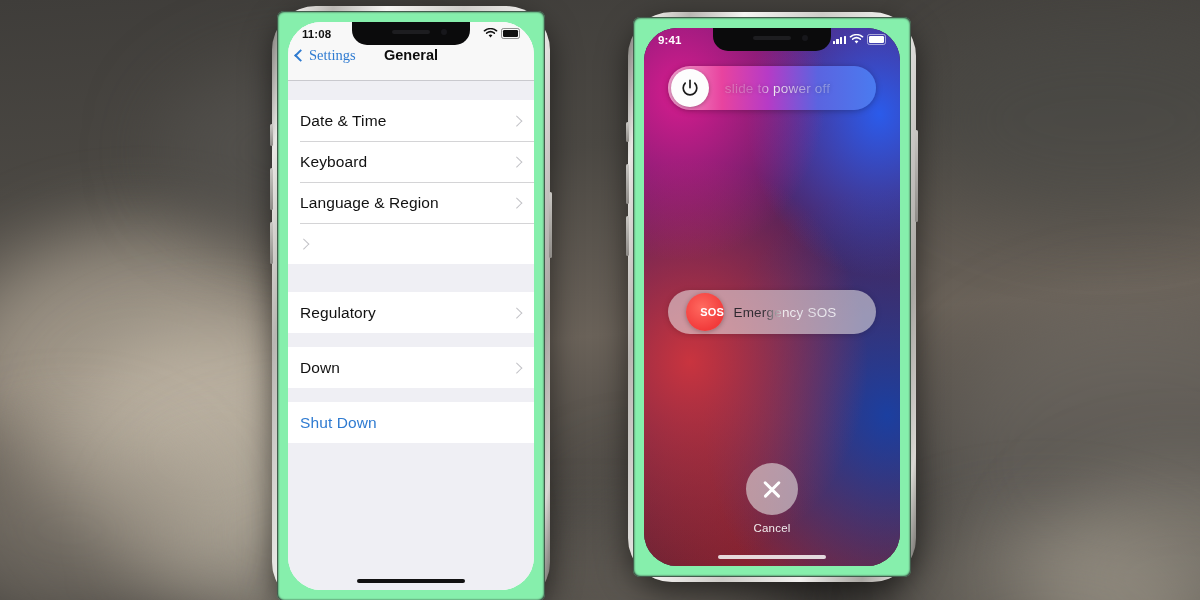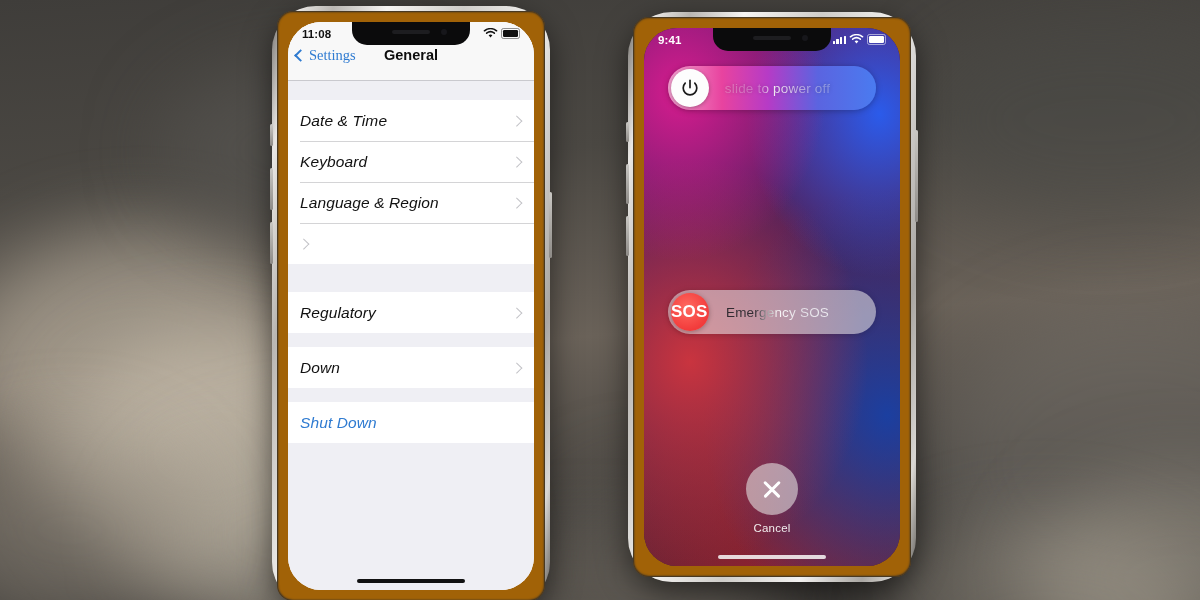--- a/index.html
+++ b/index.html
@@ -16,21 +16,21 @@
   
   .phone{position:absolute;}
   .steel{
     position:absolute;inset:0;border-radius:44px;
     background:linear-gradient(100deg,#6f6c68 0%,#e9e7e4 7%,#b9b6b2 16%,#f6f5f3 30%,
                #cfcdc9 50%,#f2f1ef 70%,#a9a6a2 86%,#d9d7d3 94%,#5d5a56 100%);
     box-shadow:0 10px 30px rgba(0,0,0,.55);
   }
   .bezel{
     position:absolute;left:5px;right:5px;top:5px;bottom:5px;
-    border-radius:16px;background:#a16207;
+    border-radius:7px;background:#86efac;
     box-shadow:inset 0 0 2px 1px #2a2a2c;
   }
   .screen{
     position:absolute;left:11px;right:11px;top:11px;bottom:11px;
     border-radius:33px;overflow:hidden;background:#fff;
   }
   .notch{
     position:absolute;top:0;left:50%;transform:translateX(-50%);
     width:118px;height:23px;background:#0b0b0c;
     border-bottom-left-radius:15px;border-bottom-right-radius:15px;z-index:40;
@@ -60,21 +60,21 @@
   
   .ios-settings{position:absolute;inset:0;background:#efeff4;display:flex;flex-direction:column;}
   .navbar{height:35px;padding-top:23px;background:#f8f8f8;
     border-bottom:.5px solid #c9c9ce;position:relative;flex:0 0 auto;}
   .nav-back{position:absolute;left:8px;top:25px;display:flex;align-items:center;
     color:#2f7bd1;font-size:14.5px;font-family:Liberation Serif, serif;}
   .chev-l{width:7px;height:7px;border-left:2px solid #2f7bd1;border-bottom:2px solid #2f7bd1;
     transform:rotate(45deg);margin-right:4px;}
   .nav-title{position:absolute;left:0;right:0;top:25px;text-align:center;
     font-size:14.5px;font-weight:bold;color:#0d0d0d;}
-  .list{flex:1 1 auto;overflow:hidden;font-style:italic;}
+  .list{flex:1 1 auto;overflow:hidden;}
   .gap{background:#efeff4;}
   .grp{background:#fff;}
   .row{height:41px;display:flex;align-items:center;padding:0 14px 0 12px;
     box-sizing:border-box;background:#fff;position:relative;}
   .row + .row::before{content:"";position:absolute;left:12px;right:0;top:0;height:.5px;background:#d4d4d6;}
   .row-label{flex:1;font-size:15.5px;color:#111;letter-spacing:.1px;}
   .row-label.tint{color:#2f7bd1;}
   .row-value{font-size:15px;color:#9b9ba0;margin-right:8px;}
   .chev-r{width:6.5px;height:6.5px;border-top:1.6px solid #c2c2c6;border-right:1.6px solid #c2c2c6;
     transform:rotate(45deg);flex:0 0 auto;}
@@ -110,24 +110,24 @@
       rgba(255,255,255,.95) 48%,rgba(255,255,255,.55) 68%,rgba(255,255,255,.30) 90%);
     -webkit-background-clip:text;background-clip:text;color:transparent;
     margin-right:30px;
   }
   .slider-sos{
     left:24px;right:24px;top:262px;height:44px;
     background:rgba(228,224,226,.58);
     box-shadow:0 1px 6px rgba(0,0,0,.18);
   }
   .sos-knob{
-    width:38px;height:38px;border-radius:50%;flex:0 0 auto;margin-left:3px;
+    width:38px;height:38px;border-radius:50%;flex:0 0 auto;margin-left:18px;
     background:radial-gradient(circle at 42% 38%,#ff6a60,#f23b3b 70%);
-    display:flex;align-items:center;justify-content:flex-start;
-    color:#fff;font-size:17px;font-weight:bold;letter-spacing:.2px;
+    display:flex;align-items:center;justify-content:flex-end;
+    color:#fff;font-size:11px;font-weight:bold;letter-spacing:.2px;
     box-shadow:0 1px 5px rgba(0,0,0,.3);
   }
   .sos-text{
     flex:1;text-align:center;font-size:13.5px;letter-spacing:.2px;margin-right:30px;
     background:linear-gradient(90deg,rgba(30,28,34,.92) 0%,rgba(40,38,44,.92) 34%,
       rgba(255,255,255,.95) 50%,rgba(235,235,240,.85) 66%,rgba(250,250,252,.9) 100%);
     -webkit-background-clip:text;background-clip:text;color:transparent;
   }
   .cancel-wrap{position:absolute;left:0;right:0;bottom:32px;display:flex;
     flex-direction:column;align-items:center;}

